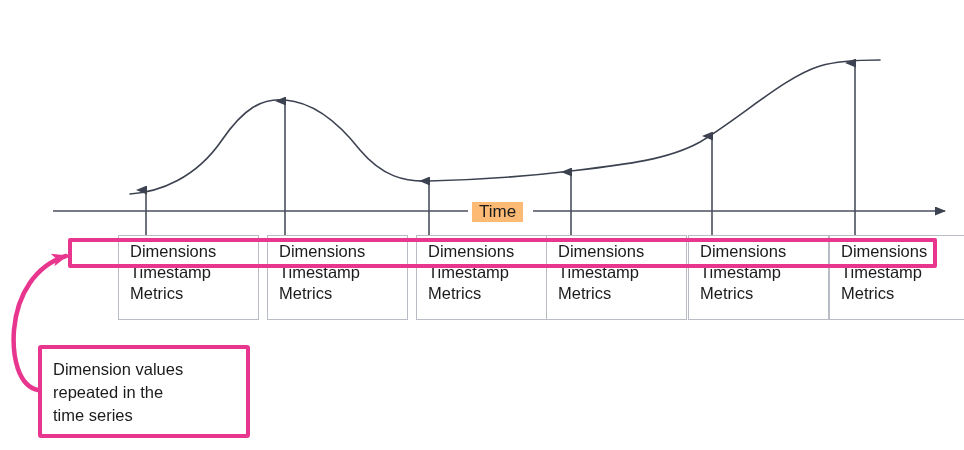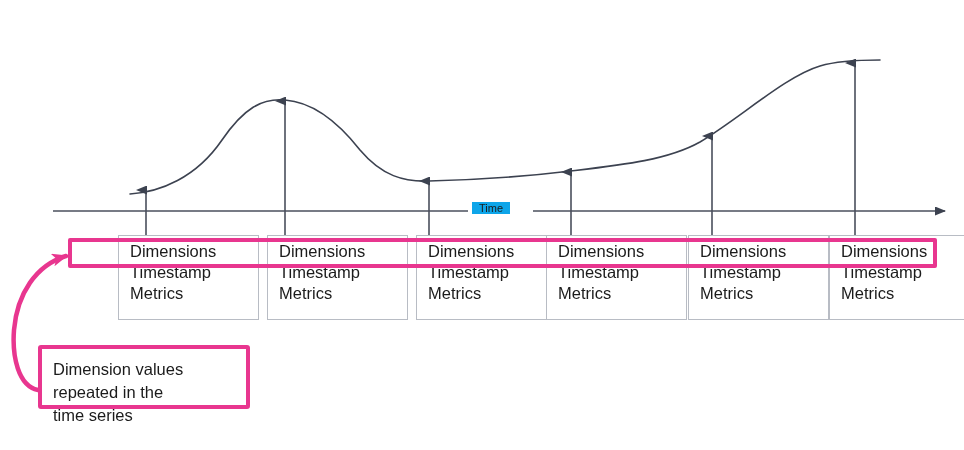--- a/index.html
+++ b/index.html
@@ -17,32 +17,32 @@
     font-size:16.5px;color:#1b1b1b;line-height:21px;
     padding-left:11px;white-space:nowrap;
   }
   .ts-box .line.first{padding-top:5px;}
   #pink-band{
     position:absolute;left:68px;top:238px;width:869px;height:30px;
     border:4px solid #e8368f;border-radius:2px;box-sizing:border-box;
     z-index:3;pointer-events:none;
   }
   #callout{
-    position:absolute;left:38px;top:345px;width:212px;height:64px;
+    position:absolute;left:38px;top:345px;width:212px;height:93px;
     border:4px solid #e8368f;border-radius:3px;background:#ffffff;
     box-sizing:border-box;z-index:4;
   }
   #callout .ctext{
     font-size:16.5px;color:#1b1b1b;line-height:23px;
     padding:9px 0 0 11px;white-space:pre-line;
   }
   #svg-pink{z-index:5;pointer-events:none;}
   .axis-label{
-    position:absolute;z-index:2;font-size:11px;color:#1b1b1b;
-    background:#0ea5e9;padding:0 7px;
+    position:absolute;z-index:2;font-size:17px;color:#1b1b1b;
+    background:#fdba74;padding:0 7px;
   }
 </style>
 </head>
 <body>
 
 <div id="stage">
 
   <svg class="layer" id="svg-curve" viewBox="0 0 964 450">
     <defs>
       <marker id="mk-axis" markerWidth="11" markerHeight="9" refX="10" refY="4.5" orient="auto" markerUnits="userSpaceOnUse">

